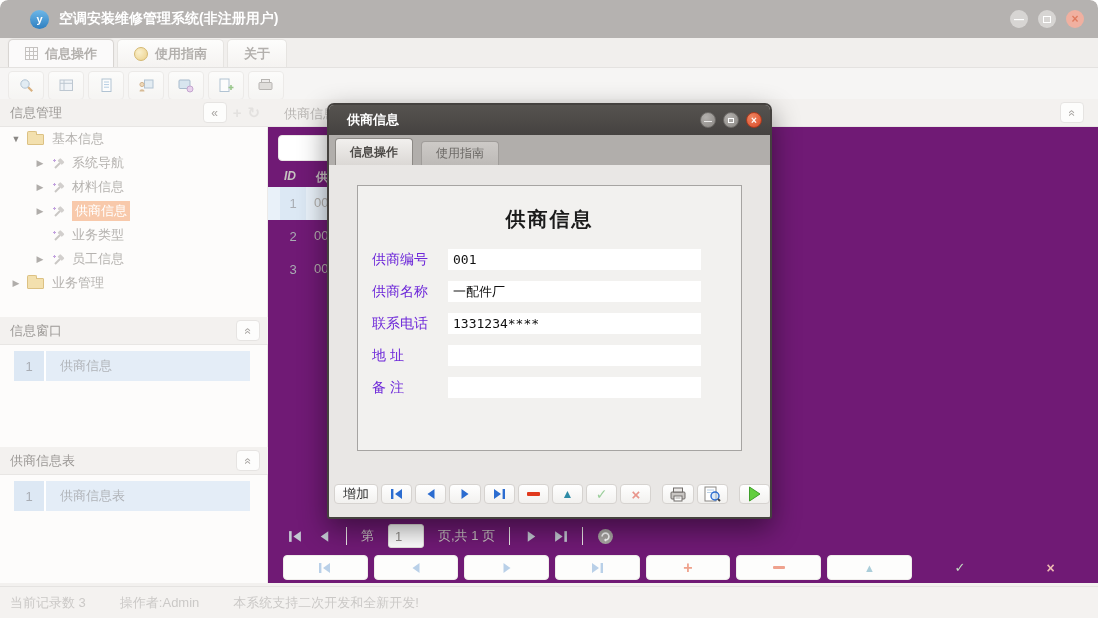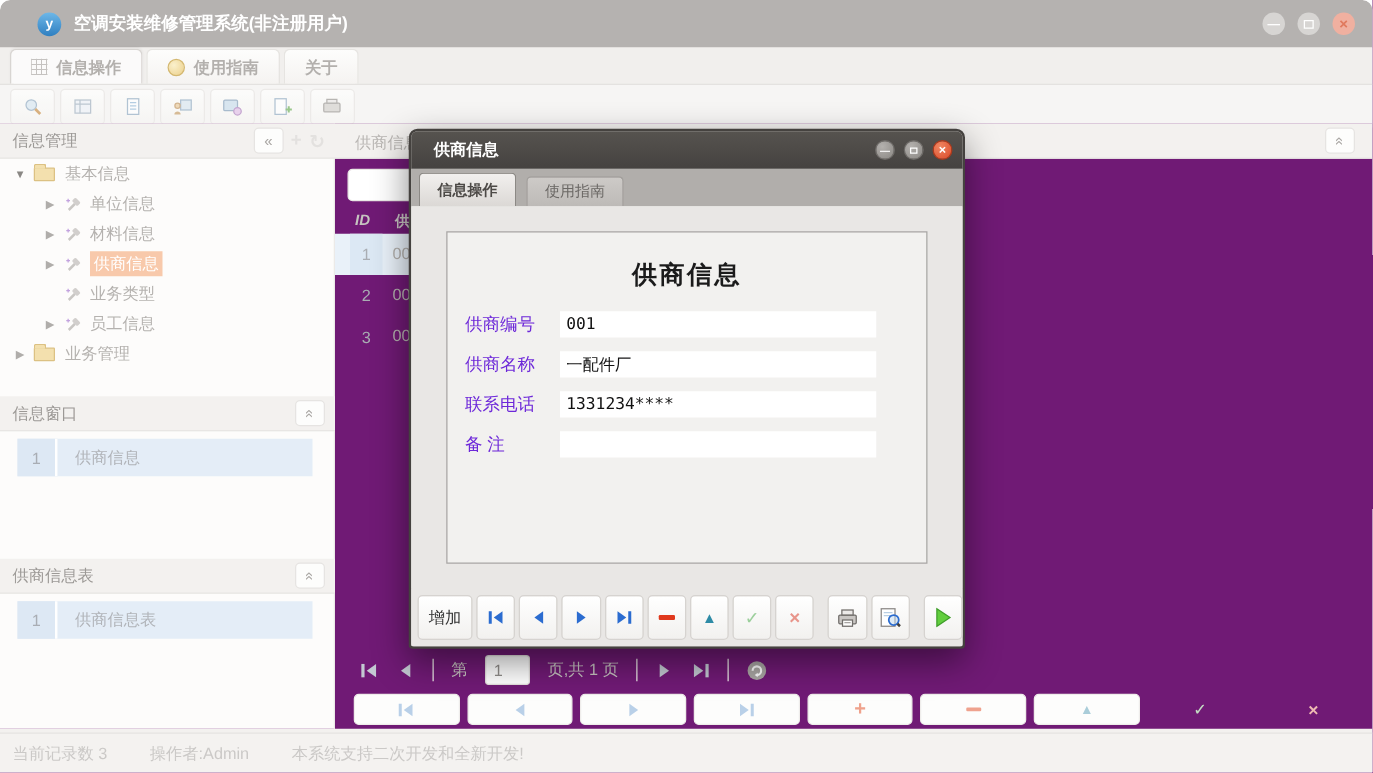--- a/index.html
+++ b/index.html
@@ -97,21 +97,21 @@
   .dtab.active { height:27px; background:linear-gradient(#f2f0ee,#dbd8d5); border:1px solid #8c8985; border-bottom:none; color:#4d4a47; font-weight:bold; }
   .dtab.inactive { height:24px; background:linear-gradient(#cdcac7,#bdbab7); border:1px solid #a09d9a; border-bottom:none; color:#6b6865; margin-left:8px; }
   .dbody { flex:1; position:relative; background:#e9e7e5; }
   .fpanel { position:absolute; left:28px; top:20px; width:385px; height:266px; background:#f2f1ef; border:1px solid #a6a4a2; }
   .ftitle { text-align:center; margin-top:20px; font-family:"DejaVu Serif","Liberation Serif",serif; font-size:20px; font-weight:bold; color:#1b1b1b; letter-spacing:2px; }
   .frows { margin:16px 0 0 14px; }
   .frow { display:flex; align-items:center; margin-bottom:11px; }
   .flabel { width:76px; font-size:14px; color:#6d28d9; }
   .finput { width:253px; height:21px; background:#fff; border:none; outline:none; padding:0 5px; font-family:"DejaVu Sans Mono","Liberation Mono",monospace; font-size:13px; color:#111; }
   .dbtns { flex:0 0 46px; display:flex; align-items:center; padding-left:5px; gap:3px; background:#e9e7e5; border-radius:0 0 2px 2px; }
-  .dbtn { width:34px; height:36px; background:linear-gradient(#ffffff,#f2f1ef); border:1px solid #d6d3d0; border-radius:4px; display:flex; align-items:center; justify-content:center; font-size:13px; }
+  .dbtn { width:34px; height:20px; background:linear-gradient(#ffffff,#f2f1ef); border:1px solid #d6d3d0; border-radius:4px; display:flex; align-items:center; justify-content:center; font-size:13px; }
   .dbtn.addw { width:48px; color:#333; }
   .dbtn.gap { margin-left:8px; }
   .teal { color:#2e8ba6; font-size:12px; }
   .okgreen { color:#9ccf9c; font-weight:bold; font-size:14px; }
   .xred { color:#e8958b; font-weight:bold; font-size:15px; }
   .redbar { width:13px; height:3.5px; background:#e0391d; border-radius:1px; }
 </style>
 </head>
 <body>
 
@@ -210,21 +210,21 @@
           <span class="folder"></span>
           <span>基本信息</span>
         </div>
         <div class="trow" style="padding-left:34px;">
           <span class="caret">▶</span>
           <svg class="toolic" width="14" height="14" viewBox="0 0 14 14">
               <line x1="4" y1="12" x2="9" y2="7" stroke="#bdbab7" stroke-width="2"></line>
               <rect x="7" y="3.5" width="6" height="4" rx="1" transform="rotate(45 10 5.5)" fill="#c8c5c2"></rect>
               <path d="M2 4.5 h3 M3.5 3 v3" stroke="#b48cd8" stroke-width="1"></path>
             </svg>
-          <span>单位信息</span>
+          <span>系统导航</span>
         </div>
         <div class="trow" style="padding-left:34px;">
           <span class="caret">▶</span>
           <svg class="toolic" width="14" height="14" viewBox="0 0 14 14">
               <line x1="4" y1="12" x2="9" y2="7" stroke="#bdbab7" stroke-width="2"></line>
               <rect x="7" y="3.5" width="6" height="4" rx="1" transform="rotate(45 10 5.5)" fill="#c8c5c2"></rect>
               <path d="M2 4.5 h3 M3.5 3 v3" stroke="#b48cd8" stroke-width="1"></path>
             </svg>
           <span>材料信息</span>
         </div>
@@ -415,20 +415,24 @@
           </div>
           <div class="frow">
             <span class="flabel">供商名称</span>
             <input class="finput" value="一配件厂" style="">
           </div>
           <div class="frow">
             <span class="flabel">联系电话</span>
             <input class="finput" value="1331234****" style="">
           </div>
           <div class="frow">
+            <span class="flabel">地 址</span>
+            <input class="finput" value="" style="">
+          </div>
+          <div class="frow">
             <span class="flabel">备 注</span>
             <input class="finput" value="" style="">
           </div>
         </div>
       </div>
     </div>
     <div class="dbtns">
       <div class="dbtn addw">增加</div>
       <div class="dbtn">
           <svg width="14" height="12" viewBox="0 0 14 12">

